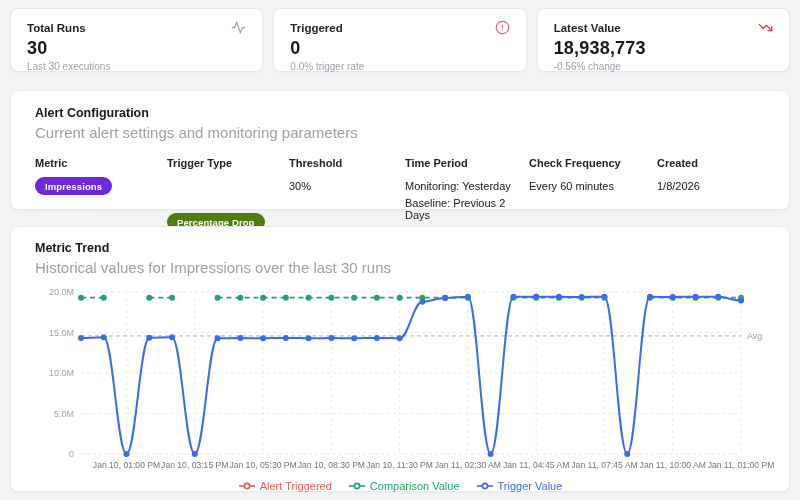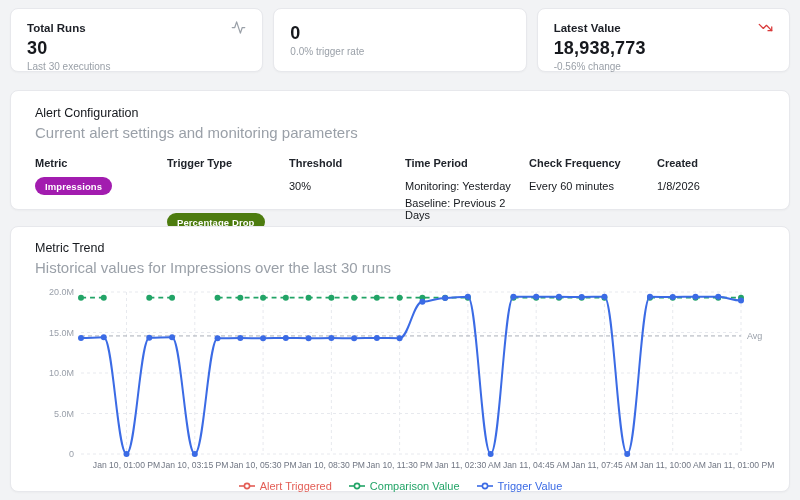--- a/index.html
+++ b/index.html
@@ -22,21 +22,21 @@
   .stats-row { display: grid; grid-template-columns: repeat(3, 1fr); gap: 10px; }
   .stat-card { padding: 11px 16px 10px; height: 64px; }
   .stat-head { display: flex; justify-content: space-between; align-items: center; }
   .stat-title { font-size: 11.5px; font-weight: 600; color: #1c1f26; text-align: center; }
   .stat-icon svg { display: block; }
   .stat-value { font-size: 18px; font-weight: 700; margin-top: 3px; letter-spacing: 0.2px; }
   .stat-sub { font-size: 10px; color: #9aa0a8; margin-top: 2px; }
 
   
   .alert-card { margin-top: 18px; padding: 15px 24px 18px; height: 120px; }
-  .section-title { font-size: 12.5px; font-weight: 400; color: #15181d; }
+  .section-title { font-size: 12.5px; font-weight: 700; color: #15181d; }
   .section-sub { font-size: 15px; color: #9aa0a8; margin-top: 4px; }
   .config-grid {
     margin-top: 16px;
     display: grid;
     grid-template-columns: 132px 122px 116px 124px 128px 1fr;
   }
   .config-label { font-size: 11px; font-weight: 600; color: #20242b; }
   .config-value { font-size: 11px; color: #15181d; margin-top: 11px; }
   .config-line { font-size: 11px; color: #15181d; margin-top: 11px; }
   .config-line + .config-line { margin-top: 5px; }
@@ -79,20 +79,30 @@
           <svg width="15" height="15" viewBox="0 0 24 24" fill="none" stroke="#9aa0a8" stroke-width="2" stroke-linecap="round" stroke-linejoin="round">
               <polyline points="22 12 18 12 15 21 9 3 6 12 2 12"></polyline>
             </svg>
         </span>
       </div>
       <div class="stat-value">30</div>
       <div class="stat-sub">Last 30 executions</div>
     </div>
 
     <div class="card stat-card">
+      <div class="stat-head">
+        <span class="stat-title">Triggered</span>
+        <span class="stat-icon">
+          <svg width="15" height="15" viewBox="0 0 24 24" fill="none" stroke="#d96a6a" stroke-width="2" stroke-linecap="round" stroke-linejoin="round">
+              <circle cx="12" cy="12" r="10"></circle>
+              <line x1="12" y1="8" x2="12" y2="12"></line>
+              <line x1="12" y1="16" x2="12.01" y2="16"></line>
+            </svg>
+        </span>
+      </div>
       <div class="stat-value">0</div>
       <div class="stat-sub">0.0% trigger rate</div>
     </div>
 
     <div class="card stat-card">
       <div class="stat-head">
         <span class="stat-title">Latest Value</span>
         <span class="stat-icon">
           <svg width="15" height="15" viewBox="0 0 24 24" fill="none" stroke="#d93a3a" stroke-width="2" stroke-linecap="round" stroke-linejoin="round">
               <polyline points="22 17 13.5 8.5 8.5 13.5 2 7"></polyline>
@@ -104,21 +114,21 @@
       <div class="stat-sub">-0.56% change</div>
     </div>
   </div>
 
   <div class="card alert-card">
     <div class="section-title">Alert Configuration</div>
     <div class="section-sub">Current alert settings and monitoring parameters</div>
     <div class="config-grid">
       <div>
         <div class="config-label">Metric</div>
-        <span class="badge" style="background: #a21caf;">Impressions</span>
+        <span class="badge" style="background: #6d28d9;">Impressions</span>
       </div>
       <div>
         <div class="config-label">Trigger Type</div>
         <span class="badge" style="background: #4d7c0f; margin-top: 44px;">Percentage Drop</span>
       </div>
       <div>
         <div class="config-label">Threshold</div>
         <div class="config-value">30%</div>
       </div>
       <div>

